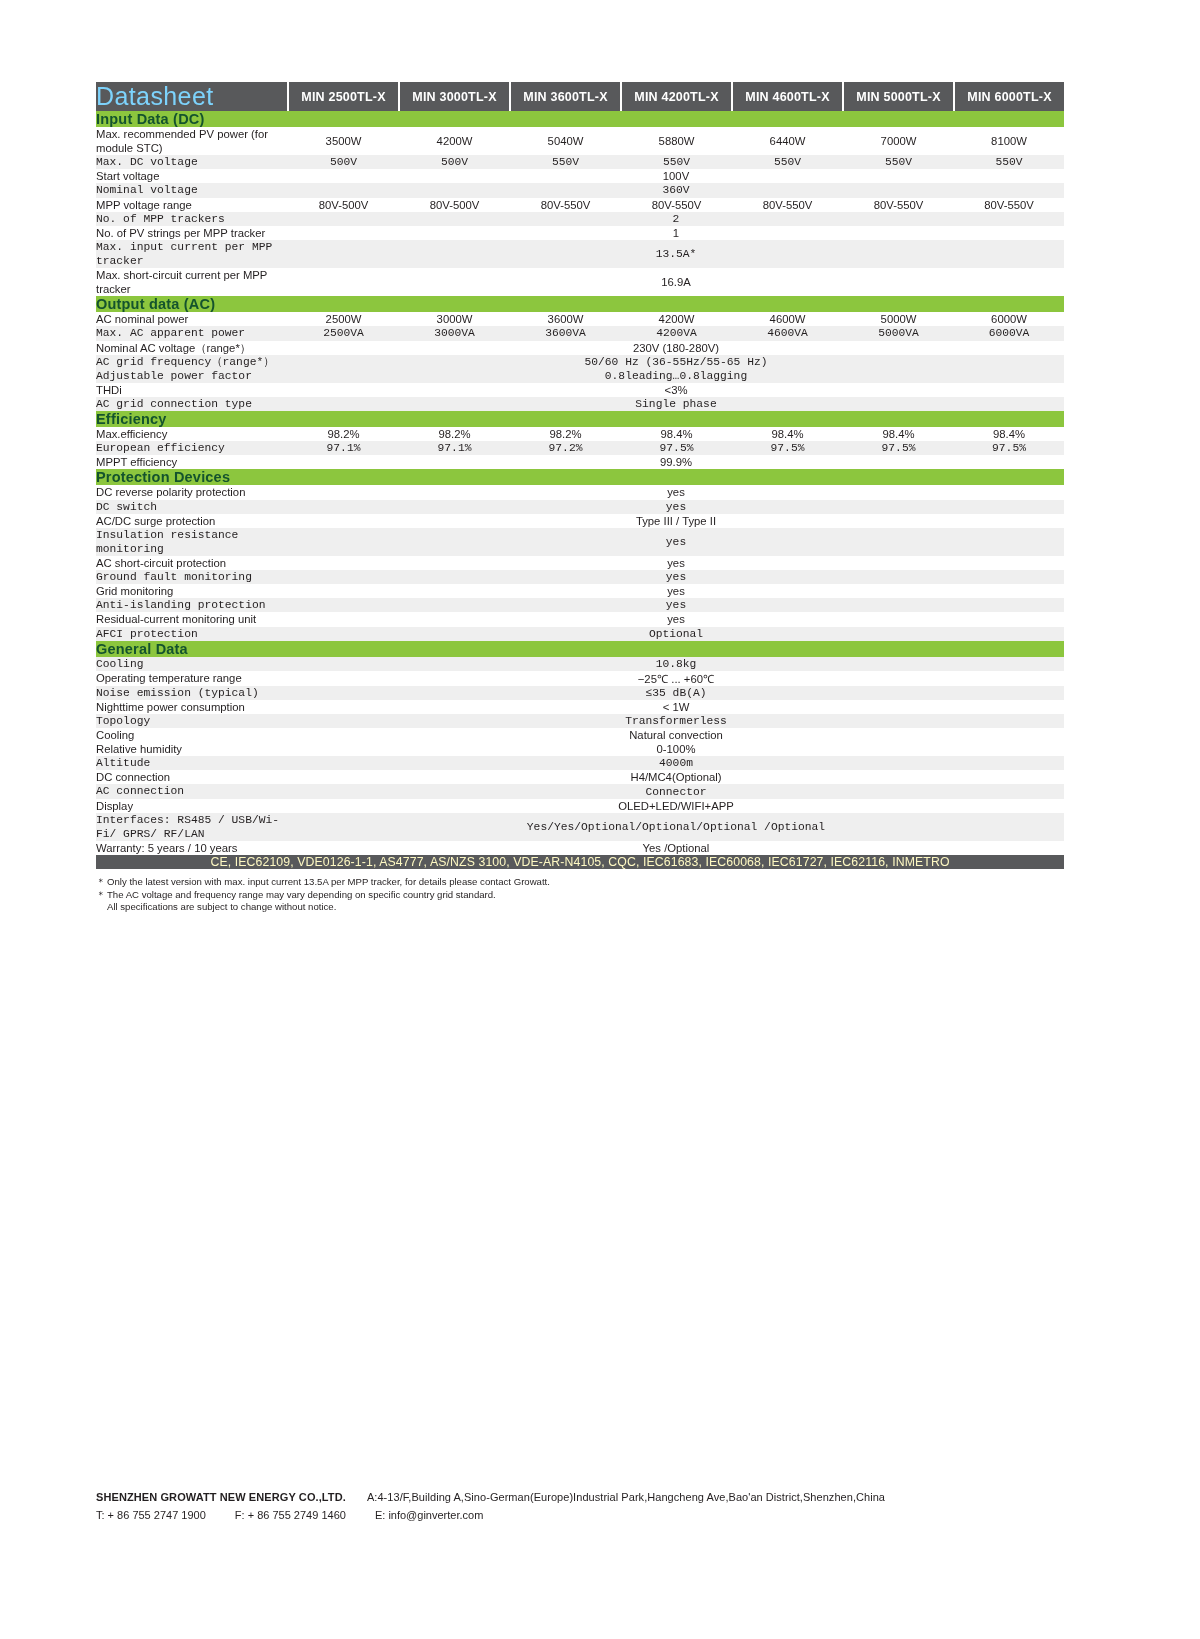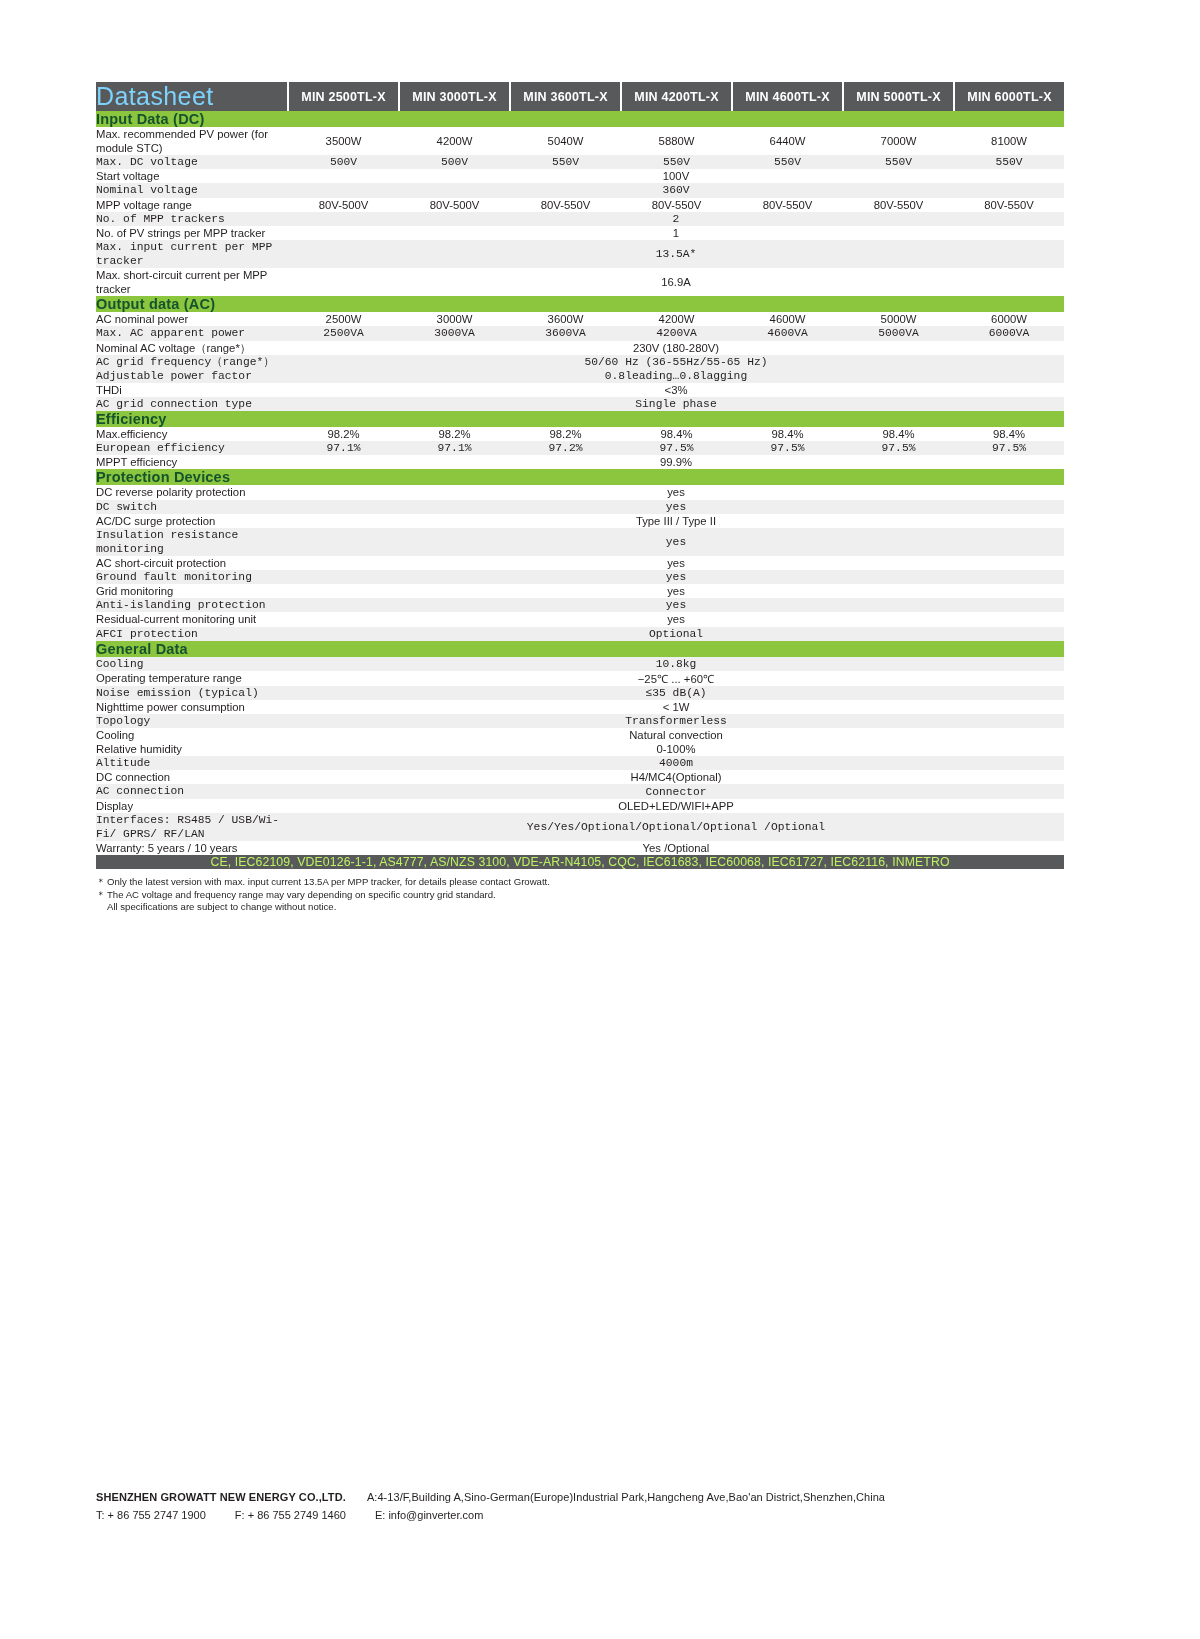--- a/index.html
+++ b/index.html
@@ -68,21 +68,21 @@
   .val {
     font-size: 11.3px;
     text-align: center;
     color: #231f20;
     padding: 6px 2px;
   }
   tr.shade td { background: #efefef; font-family: Liberation Mono, monospace; }
   tr.plain td { background: #ffffff; }
   .cert {
     background: #58595b;
-    color: #bef264;
+    color: #fef9c3;
     text-align: center;
     font-size: 12.3px;
     padding: 11px 10px;
     letter-spacing: .1px;
   }
   .notes {
     margin-top: 7px;
     font-size: 9.6px;
     color: #231f20;
     line-height: 1.32;

